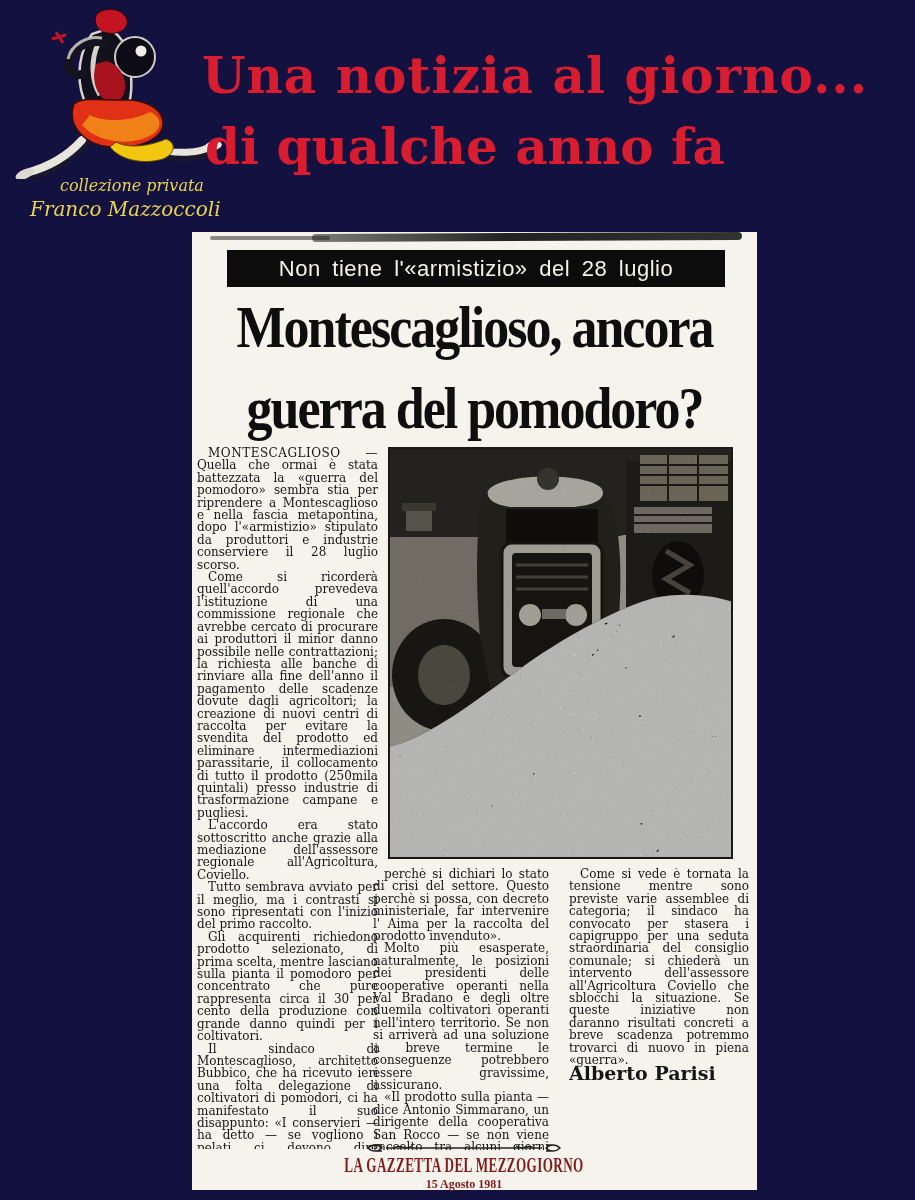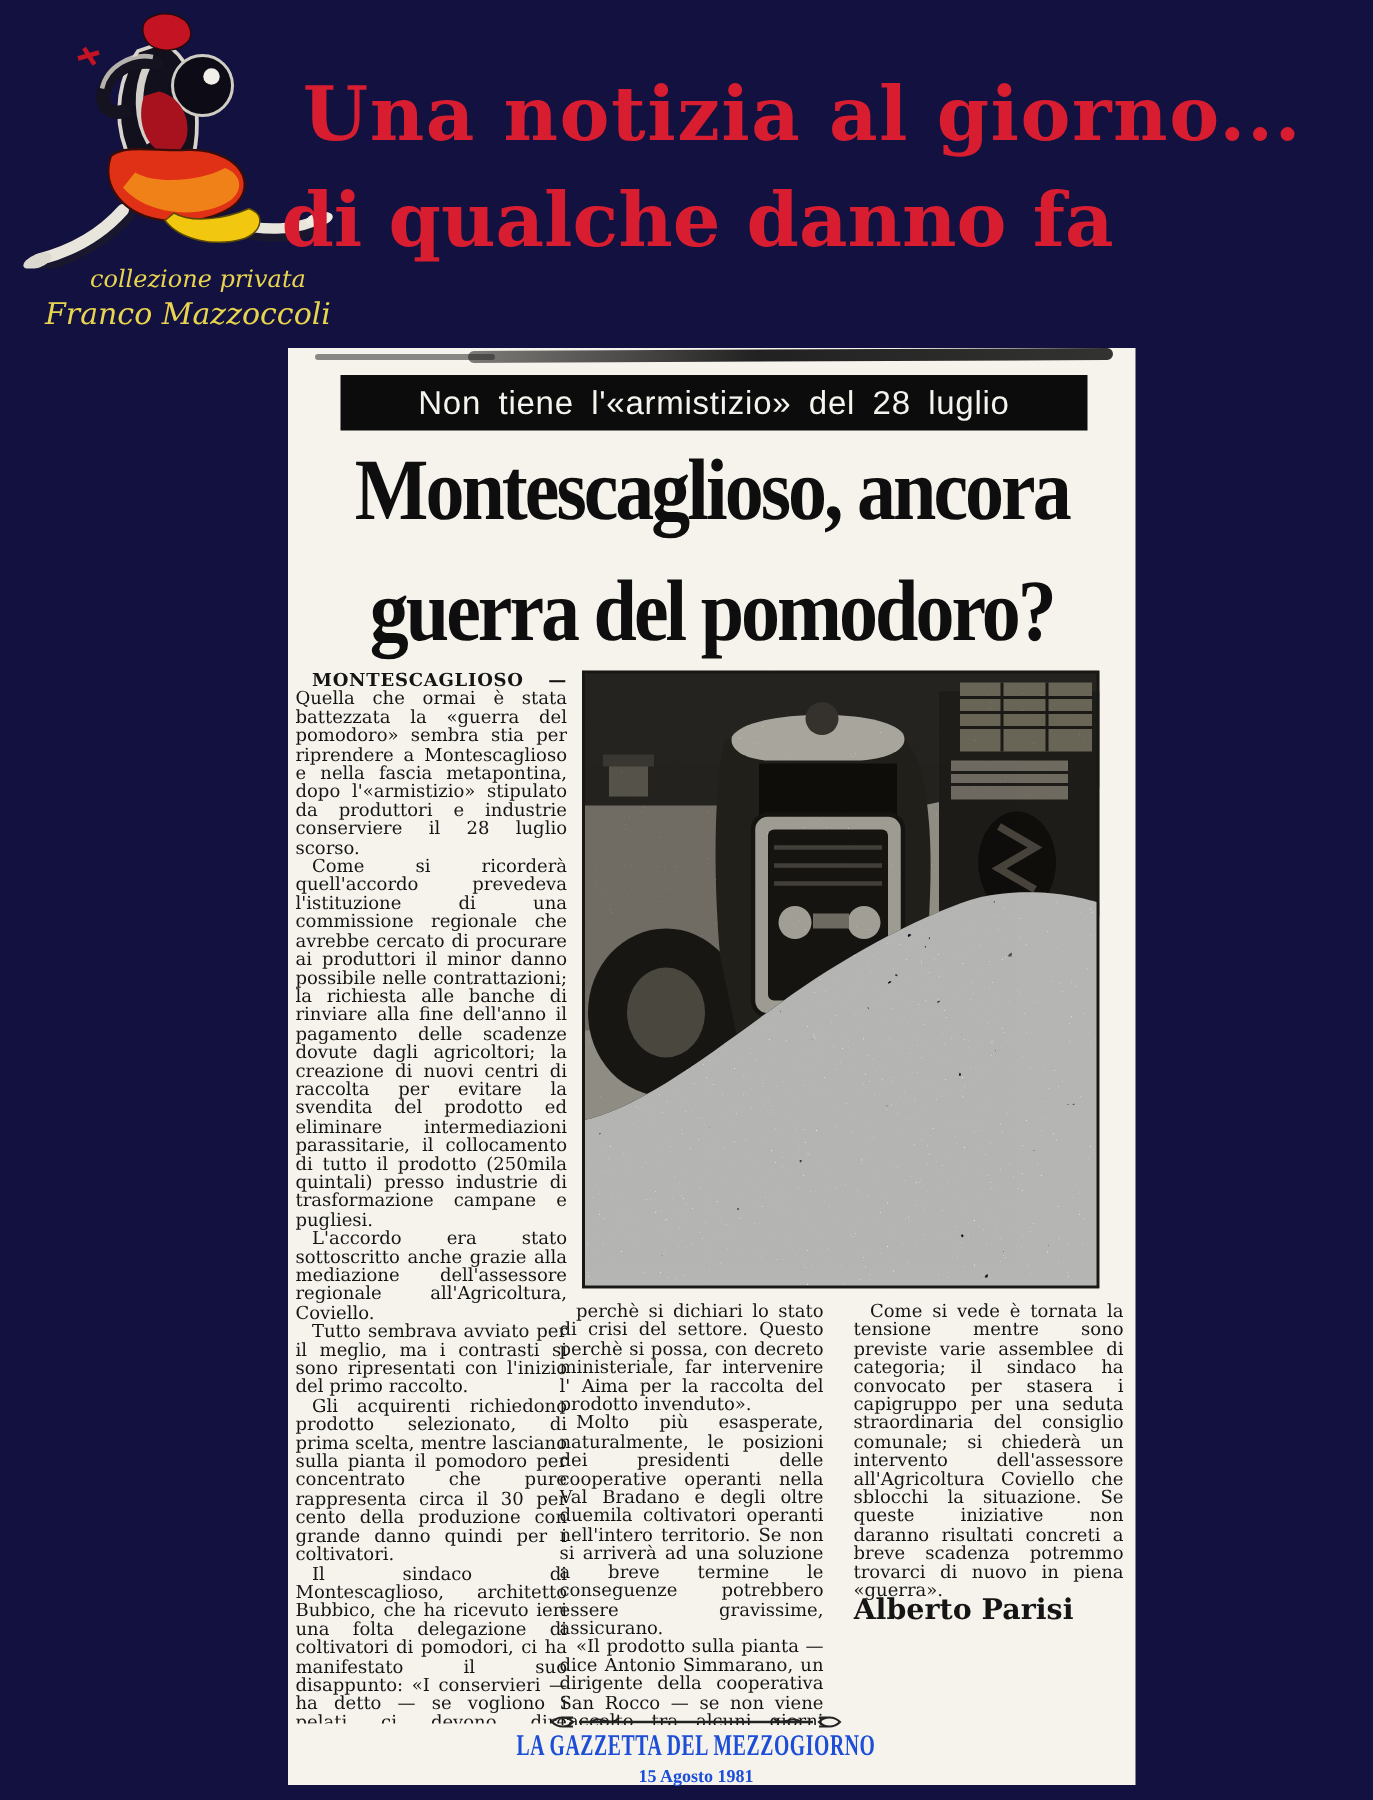--- a/index.html
+++ b/index.html
@@ -40,30 +40,30 @@
             word-spacing:5px; letter-spacing:.5px; }
 
   .headline { position:absolute; top:56px; left:0; width:565px; text-align:center;
               font-family:"Liberation Serif", serif; font-weight:bold; color:#0e0e0e;
               transform:scale(1,1.12); transform-origin:center top; }
   .headline div { font-size:52px; line-height:72px; letter-spacing:-2px; white-space:nowrap; }
 
   .col { position:absolute; font-size:12px; line-height:12.4px; text-align:justify;
          color:#151515; overflow:hidden; }
   .col p { margin:0; text-indent:11px; }
-  .lead { font-weight:bold; letter-spacing:.5px; }
+  .lead { font-weight:normal; letter-spacing:.5px; }
   #col1 { left:5px;   top:215px; width:181px; height:702px; }
   #col2 { left:181px; top:636px; width:176px; height:282px; }
   #col3 { left:377px; top:636px; width:180px; height:282px; }
   .byline { text-align:left; font-weight:bold; font-size:19px;
             margin-top:4px; padding-right:4px; text-indent:0 !important; }
 
   .photo { position:absolute; left:196px; top:215px; width:345px; height:412px; }
 
-  .clip-footer { position:absolute; left:92px; top:910px; width:360px; text-align:center; color:#1d4ed8; }
+  .clip-footer { position:absolute; left:92px; top:910px; width:360px; text-align:center; color:#7f1d1d; }
   .ornament { display:block; margin:0 auto; }
   .masthead { font-family:"Liberation Serif", serif; font-weight:bold; font-size:16px;
               letter-spacing:.5px; white-space:nowrap;
               transform:scale(.82,1.25); transform-origin:center top; }
   .dateline { font-family:"Liberation Serif", serif; font-weight:bold; font-size:12px; margin-top:5px; }
 </style>
 </head>
 <body>
 
 <div class="logo">
@@ -95,21 +95,21 @@
     <path d="M70,121 C85,139 121,143 141,130 C151,123 149,112 138,108 C121,117 92,119 78,111 Z" fill="#f08018"></path>
 
     <path d="M98,143 C108,156 131,161 151,155 C163,150 165,139 154,135 C138,142 116,145 104,138 Z" fill="#f2c70f" stroke="#5a4a06"></path>
   </svg>
   <div class="logo-cap cap1">collezione privata</div>
   <div class="logo-cap cap2">Franco  Mazzoccoli</div>
 </div>
 
 <div class="header-title">
   <div class="l1">Una notizia al giorno...</div>
-  <div class="l2">di qualche danno fa</div>
+  <div class="l2">di qualche anno fa</div>
 </div>
 
 <div class="clipping">
   <div class="smear1"></div>
   <div class="smear2"></div>
 
   <div class="kicker">Non tiene l'«armistizio» del 28 luglio</div>
 
   <div class="headline">
     <div>Montescaglioso, ancora</div>

